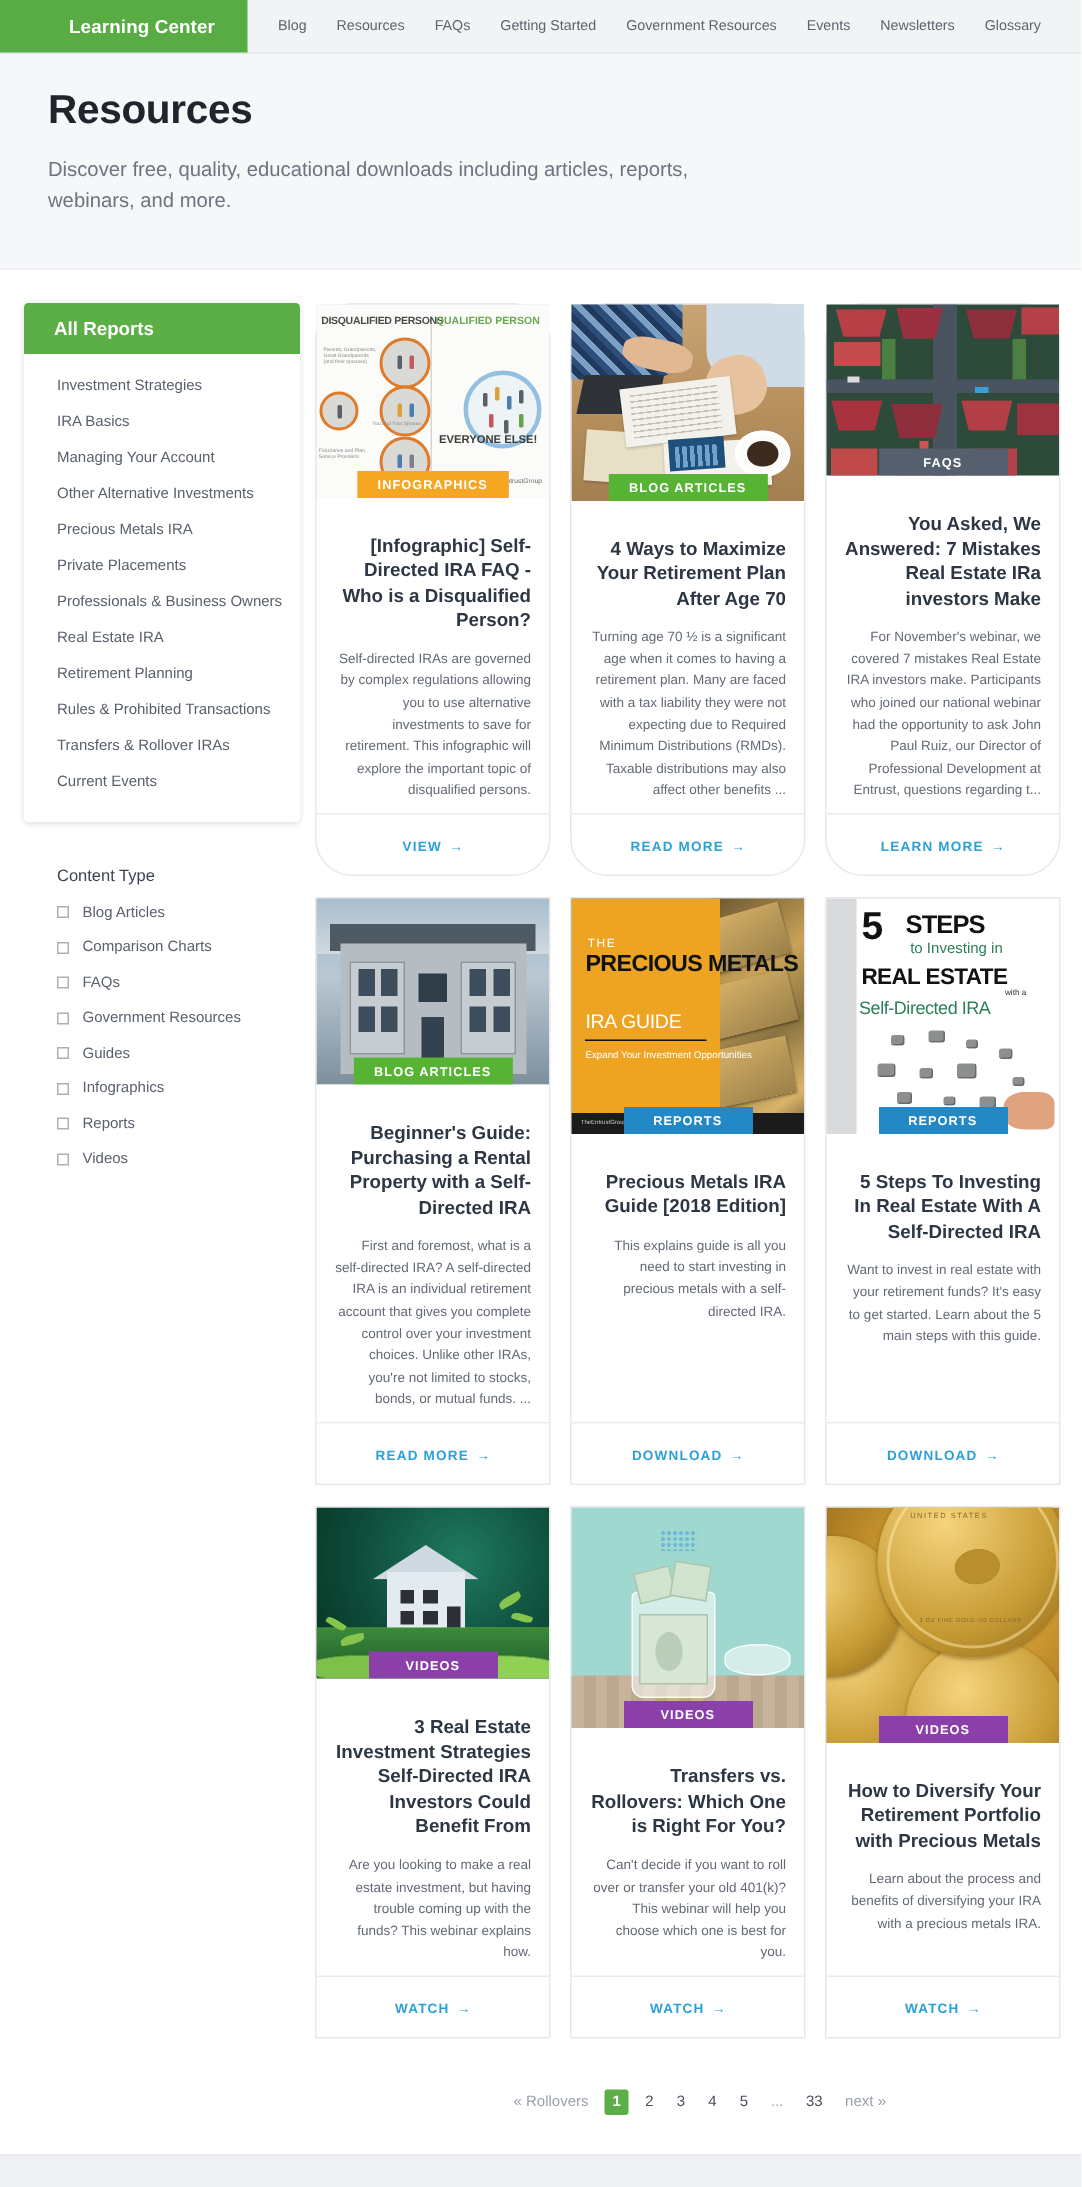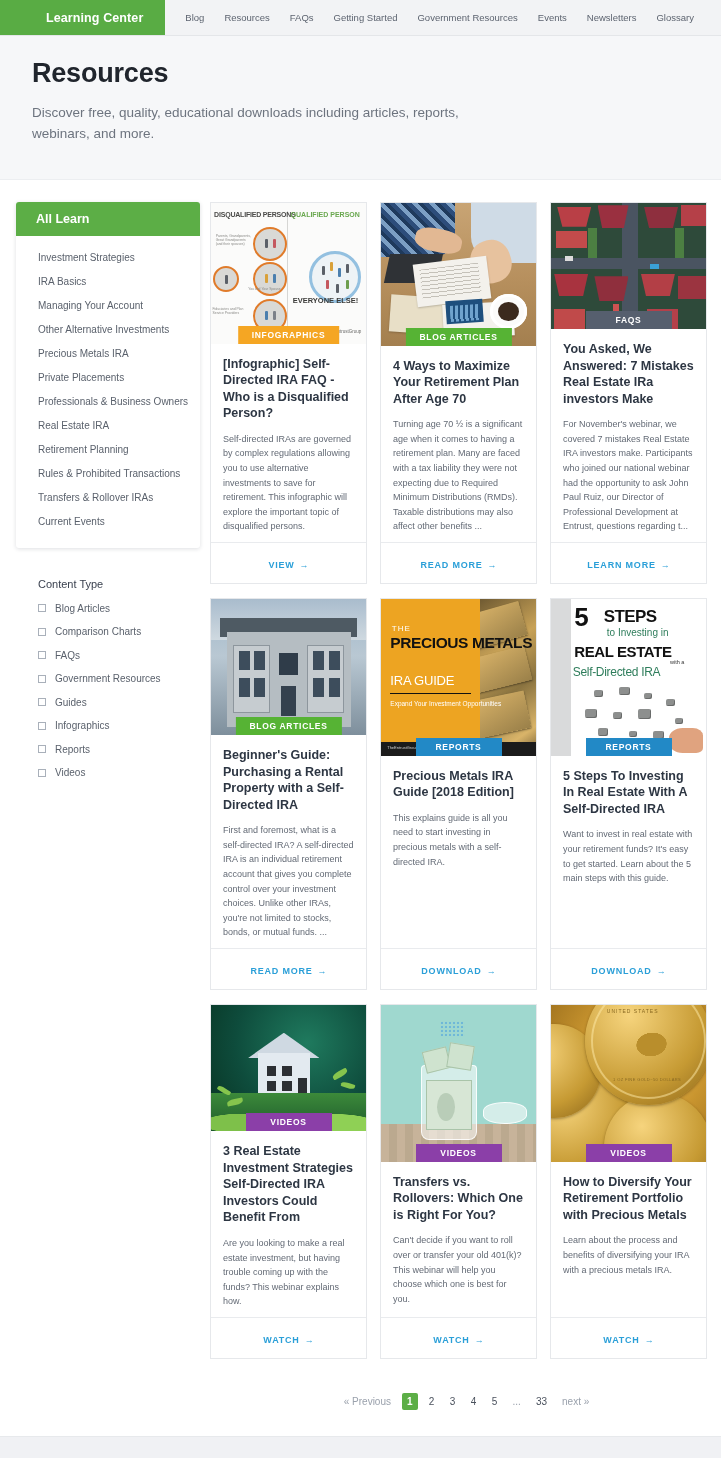--- a/index.html
+++ b/index.html
@@ -144,21 +144,21 @@
     white-space: nowrap;
     text-align: center;
     min-width: 86px;
   }
   .badge.infographics { background: #f5a623; }
   .badge.blog        { background: #56b334; }
   .badge.faqs        { background: #565f6e; }
   .badge.reports     { background: #2289c6; }
   .badge.videos      { background: #8b3fa8; }
 
-  .card-body { padding: 12px 12px 8px 12px; flex: 1; }
+  .card-body { padding: 24px 12px 8px 12px; flex: 1; text-align: right; }
   .card-title {
     font-size: 12.5px;
     line-height: 1.32;
     color: #2d3643;
     font-weight: bold;
     margin-bottom: 10px;
   }
   .card-desc {
     font-size: 9px;
     line-height: 1.62;
@@ -172,21 +172,21 @@
   .card-cta {
     font-size: 9px;
     font-weight: bold;
     letter-spacing: .8px;
     color: #2a9fd8;
     cursor: pointer;
   }
   .card-cta .arw { letter-spacing: 0; }
 
   
-  .row1 .card { height: 382px; }
+  .row1 .card { height: 382px; border-radius: 25px; }
   .row2 .card { height: 392px; }
   .row3 .card { height: 355px; }
 
   
   .pager {
     display: flex;
     align-items: center;
     justify-content: center;
     gap: 7px;
     margin-top: 34px;
@@ -354,21 +354,21 @@
 
 <div class="hero">
   <h1>Resources</h1>
   <p>Discover free, quality, educational downloads including articles, reports, webinars, and more.</p>
 </div>
 
 <div class="layout">
 
   <div class="sidebar">
     <div class="topics-card">
-      <div class="topics-head">All Learn</div>
+      <div class="topics-head">All Reports</div>
       <div class="topics-list">
         <div class="topic-item">Investment Strategies</div>
         <div class="topic-item">IRA Basics</div>
         <div class="topic-item">Managing Your Account</div>
         <div class="topic-item">Other Alternative Investments</div>
         <div class="topic-item">Precious Metals IRA</div>
         <div class="topic-item">Private Placements</div>
         <div class="topic-item">Professionals &amp; Business Owners</div>
         <div class="topic-item">Real Estate IRA</div>
         <div class="topic-item">Retirement Planning</div>
@@ -700,21 +700,21 @@
         </div>
         <div class="card-foot">
           <span class="card-cta"><span>WATCH</span><span class="arw">&nbsp;&nbsp;→</span></span>
         </div>
       </div>
     </div>
 
     <div class="pager">
       <span class="pg prev">
         <span>«</span>
-        <span>Previous</span>
+        <span>Rollovers</span>
       </span>
       <span class="pg num active">1</span>
       <span class="pg num">2</span>
       <span class="pg num">3</span>
       <span class="pg num">4</span>
       <span class="pg num">5</span>
       <span class="pg dots">...</span>
       <span class="pg num">33</span>
       <span class="pg next">
         <span>next</span>

